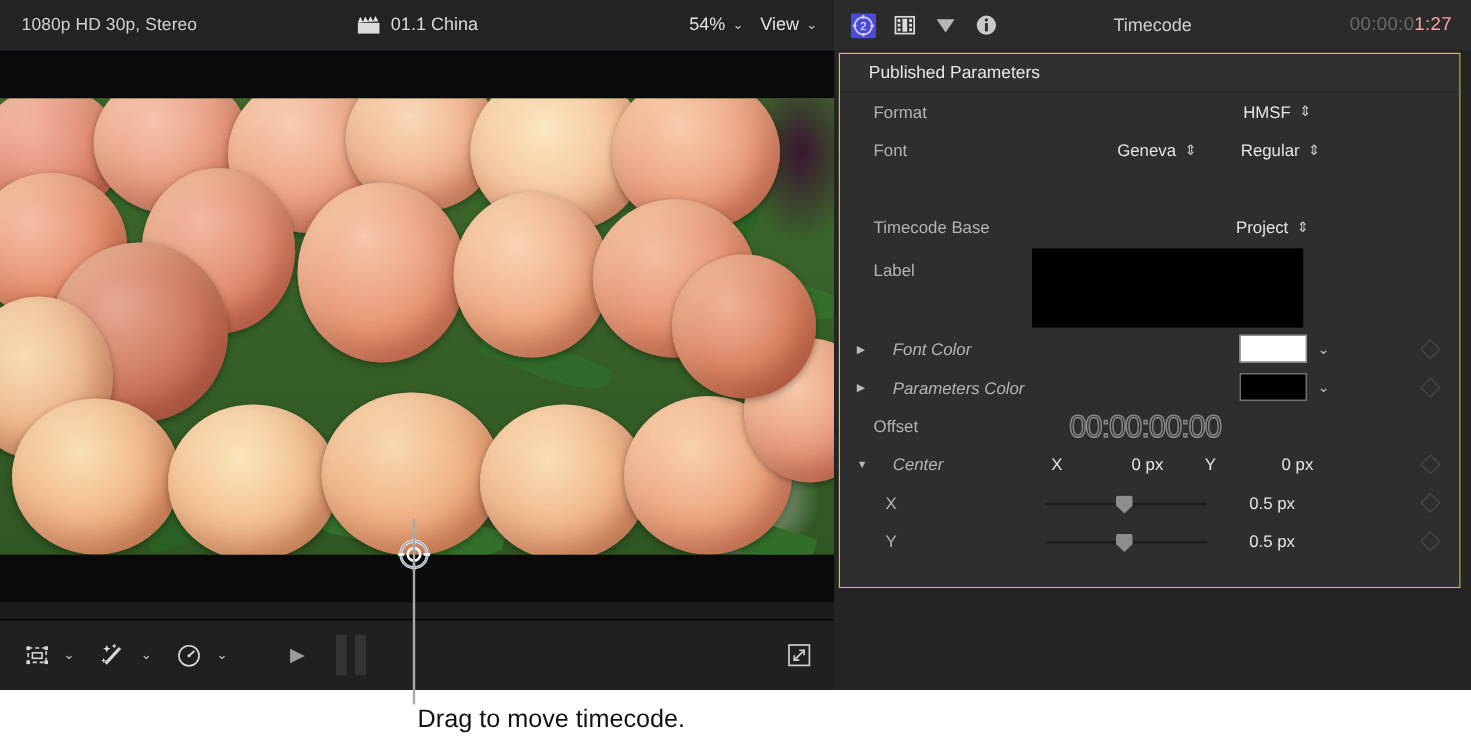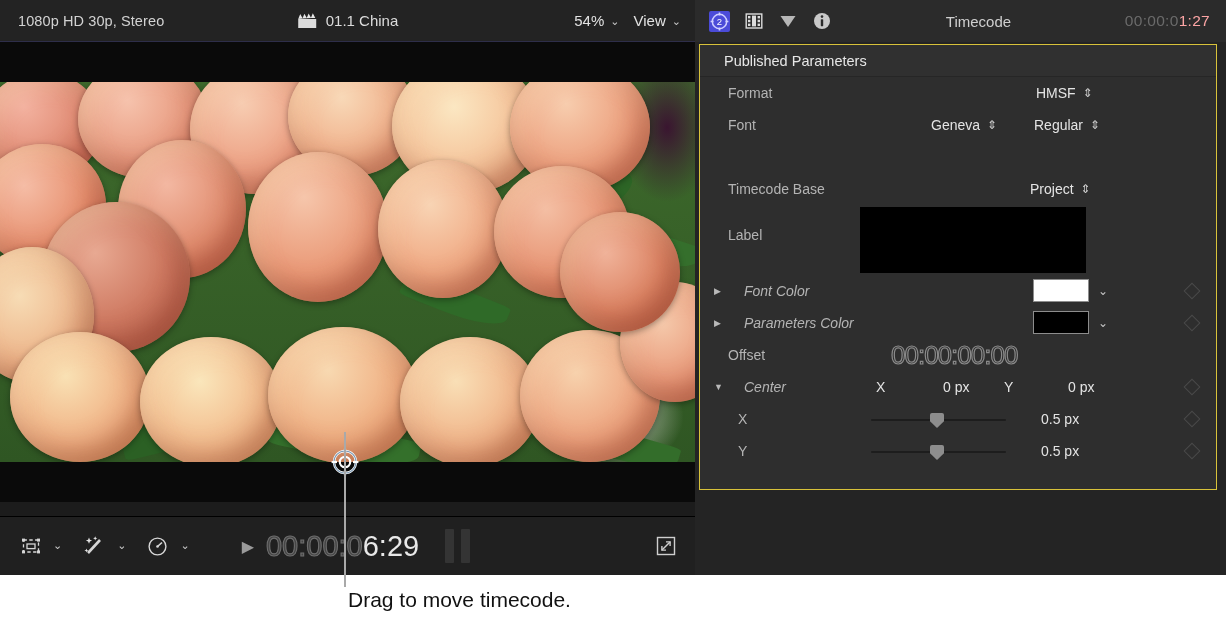--- a/index.html
+++ b/index.html
@@ -54,21 +54,21 @@
   #bb-tc .lit { color:#e8e8e8; }
   #bb-pause { margin-left:26px; display:flex; gap:7px; }
   #bb-pause i { display:block; width:9px; height:34px; background:#343434; border-radius:1px; }
   #bb-full { position:absolute; right:18px; }
 
   
   #inspector { position:absolute; left:695px; top:0; width:531px; height:575px; background:#242424; }
   #insp-top { position:absolute; left:0; top:0; width:531px; height:42px; background:#2b2b2b;
     display:flex; align-items:center; }
   .ins-icons { display:flex; align-items:center; gap:14px; margin-left:14px; }
-  .ins-title { position:absolute; left:50%; transform:translateX(-50%); color:#cfcfcf; font-size:15px;margin-left:18px; }
+  .ins-title { position:absolute; left:50%; transform:translateX(-50%); color:#cfcfcf; font-size:15px; }
   .ins-tc { position:absolute; right:16px; font-size:15.5px; letter-spacing:.3px; }
   .ins-tc .dim { color:#6a6a6a; }
   .ins-tc .lit { color:#fca5a5; }
 
   #panel { position:absolute; left:4px; top:44px; width:518px; height:446px;
     border:1.5px solid #d8c23a; background:#2b2b2b; }
   #panel-hdr { height:32px; background:#303030; display:flex; align-items:center;
     border-bottom:1px solid #262626; }
   #panel-hdr span { margin-left:24px; color:#e7e7e7; font-size:14.5px; }
   #rows { background:#2e2e2e; height:412px; position:relative; }
@@ -209,23 +209,20 @@
         <svg class="bb-icon" width="23" height="23" viewBox="0 0 23 23">
           <circle cx="11.5" cy="11.5" r="8.4" fill="none" stroke="#d6d6d6" stroke-width="1.4"></circle>
           <line x1="11.5" y1="11.5" x2="16" y2="7.5" stroke="#d6d6d6" stroke-width="1.6"></line>
           <circle cx="11.5" cy="11.5" r="1.3" fill="#d6d6d6"></circle>
         </svg>
         <span class="chev">⌄</span>
       </div>
 
       <div id="bb-play">▶</div>
 
-      <div id="bb-tc">
-        <span class="dim">00:00:0</span><span class="lit">6:29</span>
-      </div>
 
       <div id="bb-pause">
           <i></i>
           <i></i>
         </div>
 
       <svg id="bb-full" width="22" height="22" viewBox="0 0 22 22">
         <rect x="2.5" y="2.5" width="17" height="17" fill="none" stroke="#cfcfcf" stroke-width="1.4"></rect>
         <line x1="6.5" y1="15.5" x2="15.5" y2="6.5" stroke="#cfcfcf" stroke-width="1.5"></line>
         <path d="M15.8 6.2 V11 H14.4 V8.6 Z" fill="#cfcfcf"></path>
@@ -297,21 +294,21 @@
           <span class="val" style="left:334px;"><span>Regular</span><span class="stepper">⇕</span></span>
         </div>
 
 
         <div class="row" style="top:96px;position:absolute;width:100%;">
           <span class="lbl l1">Timecode Base</span>
           <span class="val" style="left:330px;"><span>Project</span><span class="stepper">⇕</span></span>
         </div>
 
         <div class="row" style="top:128px;position:absolute;width:100%;height:70px;align-items:flex-start;">
-          <span class="lbl l1" style="top:22px;">Label</span>
+          <span class="lbl l1" style="top:12px;">Label</span>
           <div id="label-box"></div>
         </div>
 
         <div class="row" style="top:198px;position:absolute;width:100%;">
           <span class="disc">▶</span>
           <span class="lbl l2">Font Color</span>
           <span class="swatch" style="left:333px;top:4px;background:#ffffff;"></span>
           <span class="sw-chev" style="left:398px;top:9px;">⌄</span>
           <span class="kf" style="top:10px;"></span>
         </div>

